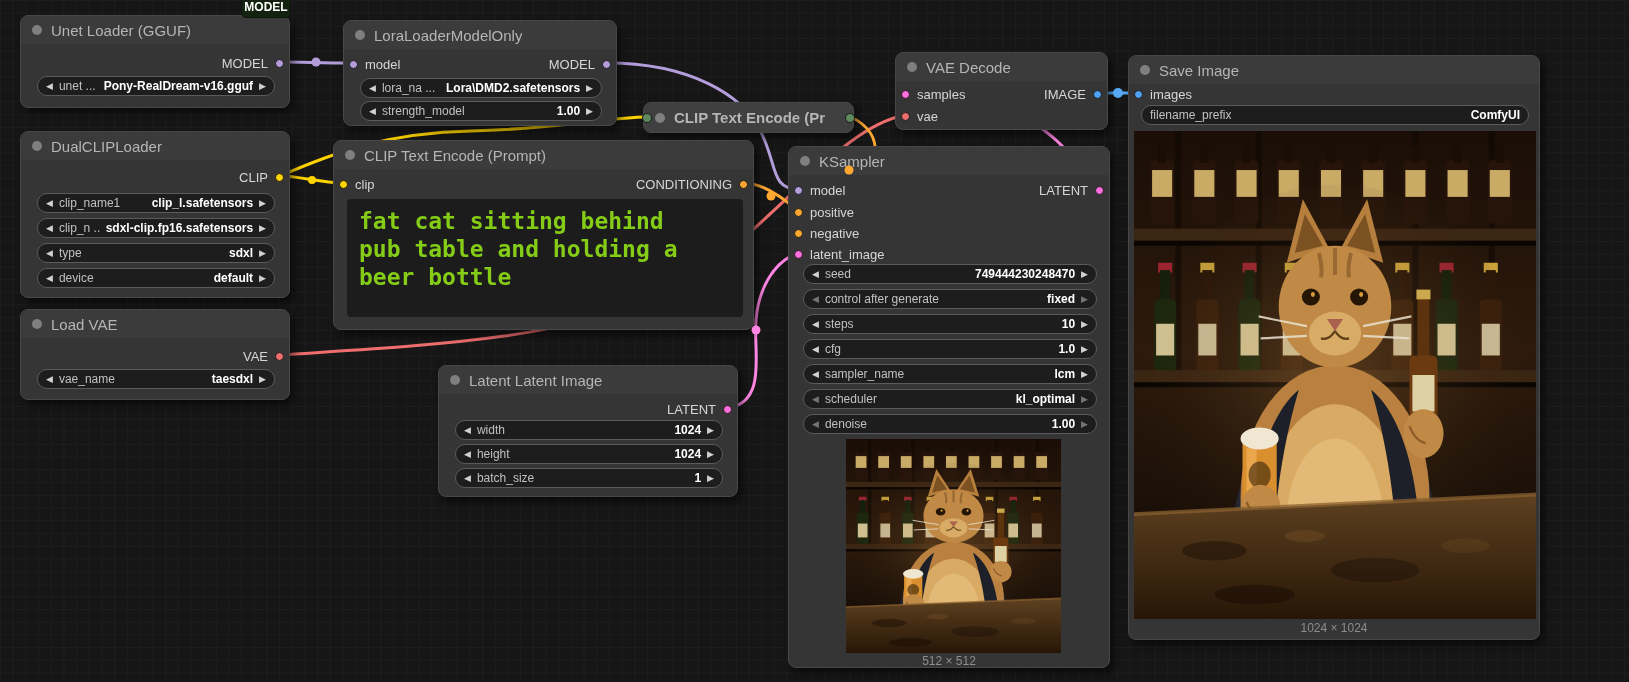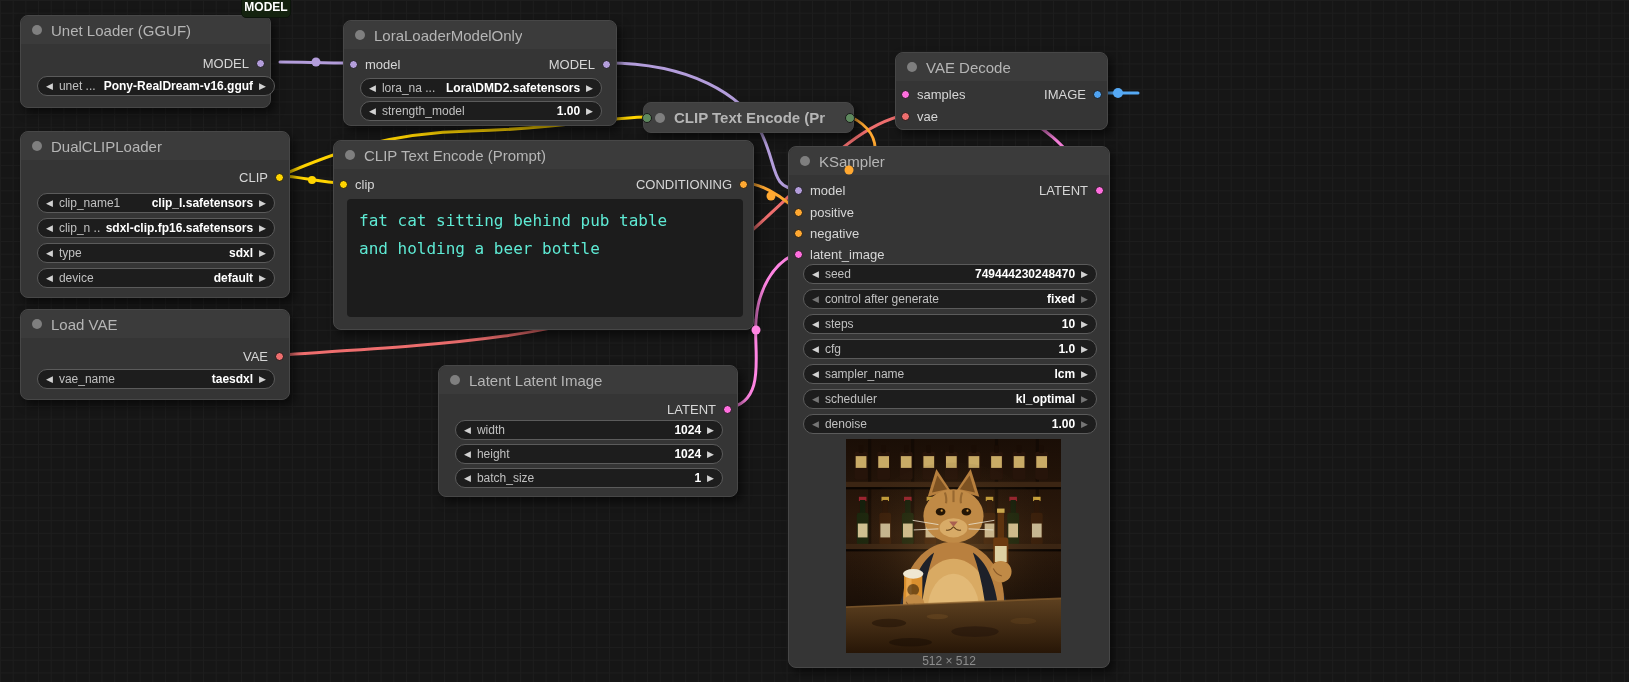--- a/index.html
+++ b/index.html
@@ -28,22 +28,22 @@
   .dot-cond{background:#ffa831}.dot-latent{background:#ff6ede}.dot-image{background:#4fa3f2}
   .cdot{position:absolute;top:50%;transform:translateY(-50%);width:10px;height:10px;
         border-radius:50%;background:#5f8a5f;border:1px solid #1a1a1a;box-sizing:border-box;}
   .pill{position:absolute;height:20px;background:#1d1d1d;border:1px solid #5b5b5b;border-radius:10px;
         display:flex;align-items:center;padding:0 8px;box-sizing:border-box;gap:6px;}
   .lbl{color:#c0c0c0;font-size:12px;white-space:nowrap;overflow:hidden;}
   .val{color:#ffffff;font-size:12px;font-weight:bold;margin-left:auto;white-space:nowrap;}
   .arr{color:#d2d2d2;font-size:9px;line-height:1;flex:0 0 auto;}
   .pill.dim .arr{color:#757575;}
   .prompt-box{position:absolute;background:#1c1c1c;border-radius:4px;padding:8px 12px;box-sizing:border-box;}
-  .prompt-text{font-family:"DejaVu Sans Mono",monospace;font-size:16px;line-height:28px;
-        color:#5eead4;width:340px;white-space:pre-wrap;}
+  .prompt-text{font-family:"DejaVu Sans Mono",monospace;font-size:23px;line-height:28px;
+        color:#84cc16;width:340px;white-space:pre-wrap;font-weight:bold;}
   .preview{position:absolute;overflow:hidden;background:#120b06;}
   .preview svg{display:block;width:100%;height:100%;}
   .caption{position:absolute;left:0;right:0;text-align:center;font-size:12px;color:#8d8d8d;}
   .badge{position:absolute;left:241px;top:-5px;width:48px;height:21px;background:#14230f;
         border:1px solid #0c140b;border-radius:5px;color:#fff;font-weight:bold;font-size:12px;
         display:flex;align-items:center;justify-content:center;z-index:4;}
 </style>
 </head>
 <body>
 
@@ -181,21 +181,21 @@
       <path d="M728,408 C768,402 753,350 756,320 C758,292 772,262 798,253" stroke="#ff85e3"></path>
       <path d="M1100,189 C1068,150 1040,116 1000,112 C958,108 928,93 905,93" stroke="#ff85e3"></path>
       <path d="M1098,93 L1138,93" stroke="#55a9f5"></path>
     </g>
   </svg>
 
   <div class="badge">
       <span>MODEL</span>
     </div>
 
-  <div class="node" style="left:20px;top:15px;width:251px;height:93px">
+  <div class="node" style="left:20px;top:15px;width:270px;height:93px">
     <div class="node-header">
       <span class="hdot"></span>
       <span class="title">Unet Loader (GGUF)</span>
     </div>
     <div class="slot out" style="top:36px">
       <span>MODEL</span>
       <span class="dot dot-model"></span>
     </div>
     <div class="pill" style="left:16px;top:60px;width:238px">
       <span class="arr">◀</span>
@@ -427,20 +427,40 @@
     <div class="slot out" style="top:30px">
       <span>IMAGE</span>
       <span class="dot dot-image"></span>
     </div>
     <div class="slot in" style="top:52px">
       <span class="dot dot-vae"></span>
       <span>vae</span>
     </div>
   </div>
 
+  <div class="node" style="left:1128px;top:55px;width:412px;height:585px">
+    <div class="node-header">
+      <span class="hdot"></span>
+      <span class="title">Save Image</span>
+    </div>
+    <div class="slot in" style="top:27px">
+      <span class="dot dot-image"></span>
+      <span>images</span>
+    </div>
+    <div class="pill" style="left:12px;top:49px;width:388px">
+      <span class="lbl">filename_prefix</span>
+      <span class="val">ComfyUI</span>
+    </div>
+    <div class="preview" style="left:5px;top:75px;width:402px;height:488px">
+      <svg viewBox="0 0 200 200" preserveAspectRatio="none">
+          <use href="#pubcat"></use>
+        </svg>
+    </div>
+    <div class="caption" style="top:565px">1024 × 1024</div>
+  </div>
 
   <svg class="overdots" width="1629" height="682">
     <circle cx="316" cy="62" r="4.5" fill="#b39ddb"></circle>
     <circle cx="312" cy="180" r="4" fill="#ffd400"></circle>
     <circle cx="771" cy="196" r="4.5" fill="#ffa831"></circle>
     <circle cx="849" cy="170" r="4.5" fill="#ffa831"></circle>
     <circle cx="756" cy="330" r="4.5" fill="#ff85e3"></circle>
     <circle cx="1118" cy="93" r="5" fill="#55a9f5"></circle>
   </svg>
 

